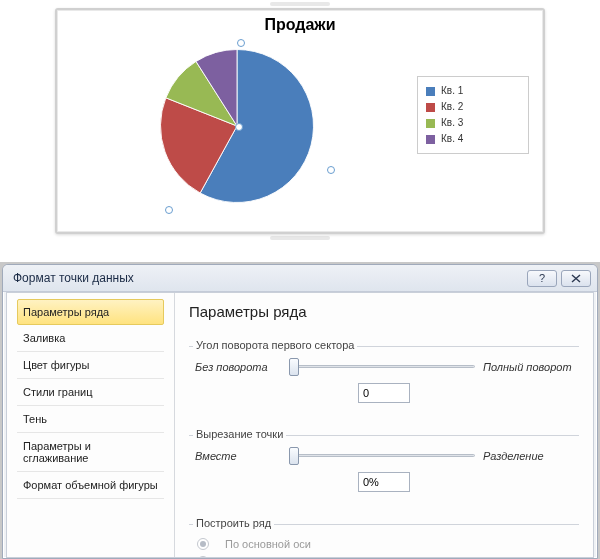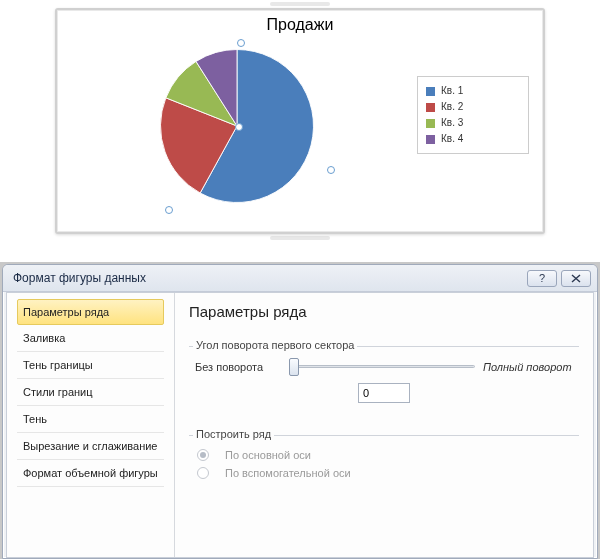--- a/index.html
+++ b/index.html
@@ -1,21 +1,21 @@
 <!DOCTYPE html>
 <html><head>
 <meta charset="utf-8">
 <style>
   * { box-sizing: border-box; margin: 0; padding: 0; font-family: "Segoe UI", Tahoma, sans-serif; }
   body { background: #c8c8c8; width: 600px; height: 559px; overflow: hidden; }
   
   .canvas-area { background: #fff; width: 600px; height: 262px; position: relative; padding-top: 2px; }
   .frame-handle-top, .frame-handle-bottom { width: 60px; height: 4px; background: #e8e8e8; border-radius: 2px; margin: 0 auto; }
   .chart-frame { width: 490px; height: 226px; margin: 2px auto; border: 2px solid #d0d0d0; border-radius: 3px; background: #fff; box-shadow: 0 0 0 1px #e9e9e9 inset, 0 1px 3px rgba(0,0,0,0.15); position: relative; }
-  .chart-title { text-align: center; font-size: 16px; font-weight: normal; color: #000; padding: 6px 0 2px; }
+  .chart-title { text-align: center; font-size: 16px; font-weight: bold; color: #000; padding: 6px 0 2px; }
   .chart-body { display: flex; height: 188px; }
   .pie-wrap { flex: 1; position: relative; }
   .pie-svg { display: block; margin: 0 auto; }
   .legend { width: 112px; border: 1px solid #ccc; margin: 40px 14px 0 0; padding: 6px 8px; height: fit-content; }
   .legend-row { display: flex; align-items: center; font-size: 10px; color: #333; line-height: 16px; }
   .legend-sw { width: 9px; height: 9px; margin-right: 6px; }
   .sel-dot { width: 8px; height: 8px; background: #fff; border: 1px solid #6a9ed0; border-radius: 50%; position: absolute; }
 
   .dialog { width: 596px; height: 295px; position: absolute; top: 264px; left: 2px; background: #f0f2f5; border: 1px solid #a0aabb; border-radius: 6px 6px 0 0; overflow: hidden; box-shadow: 0 0 0 1px #fff inset; }
   .titlebar { height: 27px; background: linear-gradient(#eef1f6, #dfe5ee); border-bottom: 1px solid #c4cbd8; display: flex; align-items: center; padding: 0 6px 0 10px; }
@@ -26,21 +26,21 @@
   .sidebar { width: 168px; border-right: 1px solid #d6d9de; padding: 6px 10px; background: #fdfdfd; }
   .sidebar-item { font-size: 11px; color: #222; padding: 7px 6px; border-bottom: 1px solid #e6e6e6; cursor: pointer; }
   .sidebar-item.active { background: linear-gradient(#fff2c2,#ffe380); border: 1px solid #e6ca5d; border-radius: 2px; padding: 6px 5px; }
 
   .panel { flex: 1; padding: 10px 14px 6px 14px; overflow: hidden; }
   .panel-title { font-size: 15px; color: #222; margin-bottom: 8px; }
   .group { margin-bottom: 8px; }
   .group-label { font-size: 11px; color: #444; position: relative; top: 7px; left: 4px; background: #fdfdfd; padding: 0 3px; display: inline-block; }
   .group-box { border-top: 1px solid #d0d4db; padding: 10px 6px 6px 6px; }
   .slider-row { display: flex; align-items: center; gap: 8px; font-size: 11px; color: #333; }
-  .slider-row .lbl-left { width: 86px; }
+  .slider-row .lbl-left { width: 86px; font-style: italic; }
   .slider-row .lbl-right { width: 90px; text-align: left; font-style: italic; }
   .slider { flex: 1; position: relative; height: 20px; }
   .track { position: absolute; left: 0; right: 0; top: 8px; height: 3px; background: #dfe3e9; border: 1px solid #b7bec8; border-radius: 2px; }
   .thumb { position: absolute; top: 1px; width: 10px; height: 18px; background: linear-gradient(#fafcff,#dbe3ee); border: 1px solid #8a98ad; border-radius: 2px; }
   .value-row { text-align: center; margin-top: 6px; }
   .value-input { width: 52px; height: 20px; font-size: 11px; border: 1px solid #a9b2c0; padding: 1px 4px; text-align: left; }
   .radio-row { font-size: 11px; display: flex; align-items: center; gap: 16px; padding: 3px 2px; color: #333; }
   .radio-row.disabled { color: #9a9a9a; }
   .radio { width: 12px; height: 12px; border: 1px solid #9aa2af; border-radius: 50%; display: inline-flex; align-items: center; justify-content: center; background: #fff; }
   .radio.disabled { border-color: #c4c8cf; }
@@ -87,36 +87,36 @@
             <span>Кв. 4</span>
           </div>
         </div>
     </div>
   </div>
   <div class="frame-handle-bottom"></div>
 </div>
 
 <div class="dialog">
   <div class="titlebar">
-    <span class="titlebar-title">Формат фигуры данных</span>
+    <span class="titlebar-title">Формат точки данных</span>
     <div class="titlebar-btn">?</div>
     <div class="titlebar-btn">
       <svg width="10" height="9">
           <path d="M1 1 L9 8 M9 1 L1 8" stroke="#2d3a52" stroke-width="1.4"></path>
         </svg>
     </div>
   </div>
   <div class="dialog-body">
     <div class="sidebar" id="sidebar">
         <div class="sidebar-item active">Параметры ряда</div>
         <div class="sidebar-item">Заливка</div>
-        <div class="sidebar-item">Тень границы</div>
+        <div class="sidebar-item">Цвет фигуры</div>
         <div class="sidebar-item">Стили границ</div>
         <div class="sidebar-item">Тень</div>
-        <div class="sidebar-item">Вырезание и сглаживание</div>
+        <div class="sidebar-item">Параметры и сглаживание</div>
         <div class="sidebar-item">Формат объемной фигуры</div>
       </div>
     <div class="panel">
       <div class="panel-title">Параметры ряда</div>
 
       <div class="group">
         <span class="group-label">Угол поворота первого сектора</span>
         <div class="group-box">
           <div class="slider-row">
             <span class="lbl-left">Без поворота</span>
@@ -125,20 +125,36 @@
                 <div class="thumb" style="left:0;"></div>
             </div>
             <span class="lbl-right">Полный поворот</span>
           </div>
           <div class="value-row">
             <input class="value-input" value="0" style="">
           </div>
         </div>
       </div>
 
+      <div class="group">
+        <span class="group-label">Вырезание точки</span>
+        <div class="group-box">
+          <div class="slider-row">
+            <span class="lbl-left">Вместе</span>
+            <div class="slider">
+              <div class="track"></div>
+                <div class="thumb" style="left:0;"></div>
+            </div>
+            <span class="lbl-right">Разделение</span>
+          </div>
+          <div class="value-row">
+            <input class="value-input" value="0%" style="">
+          </div>
+        </div>
+      </div>
 
       <div class="group">
         <span class="group-label">Построить ряд</span>
         <div class="group-box">
           <div class="radio-row disabled">
             <span class="radio disabled">
                 <span class="radio-dot" style="background:#b6bcc6;"></span>
               </span>
             <span>По основной оси</span>
           </div>

